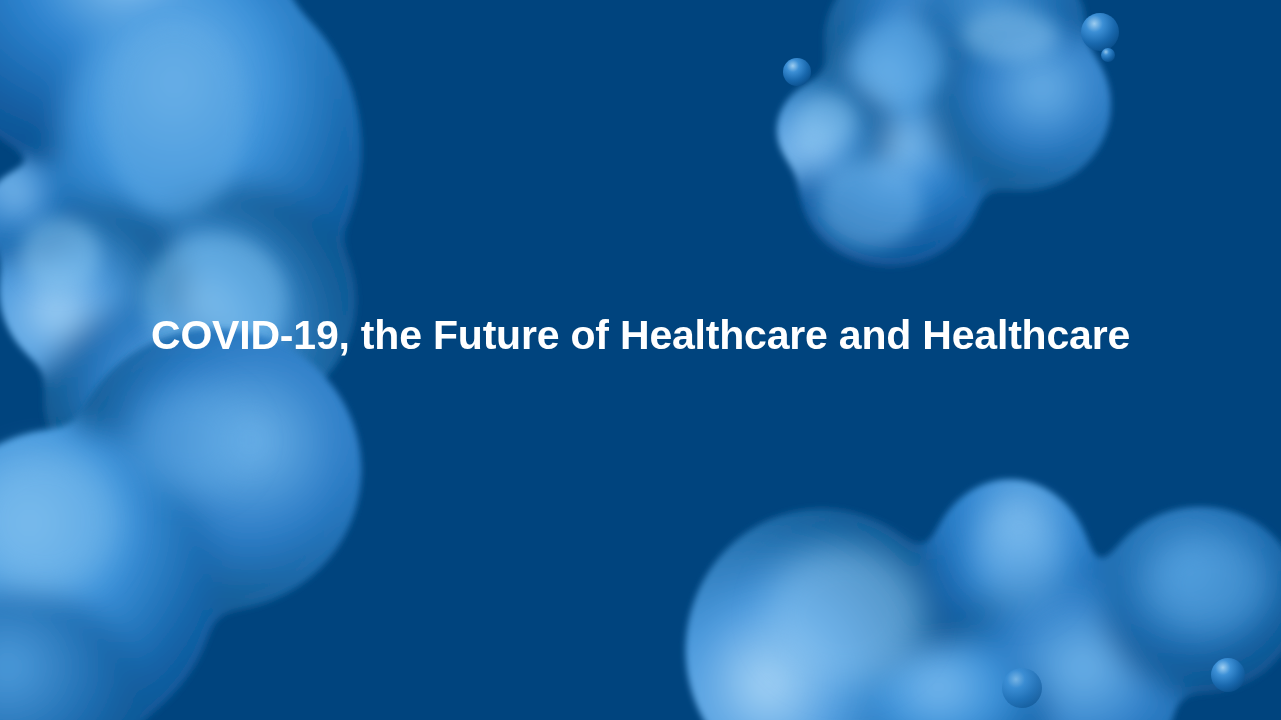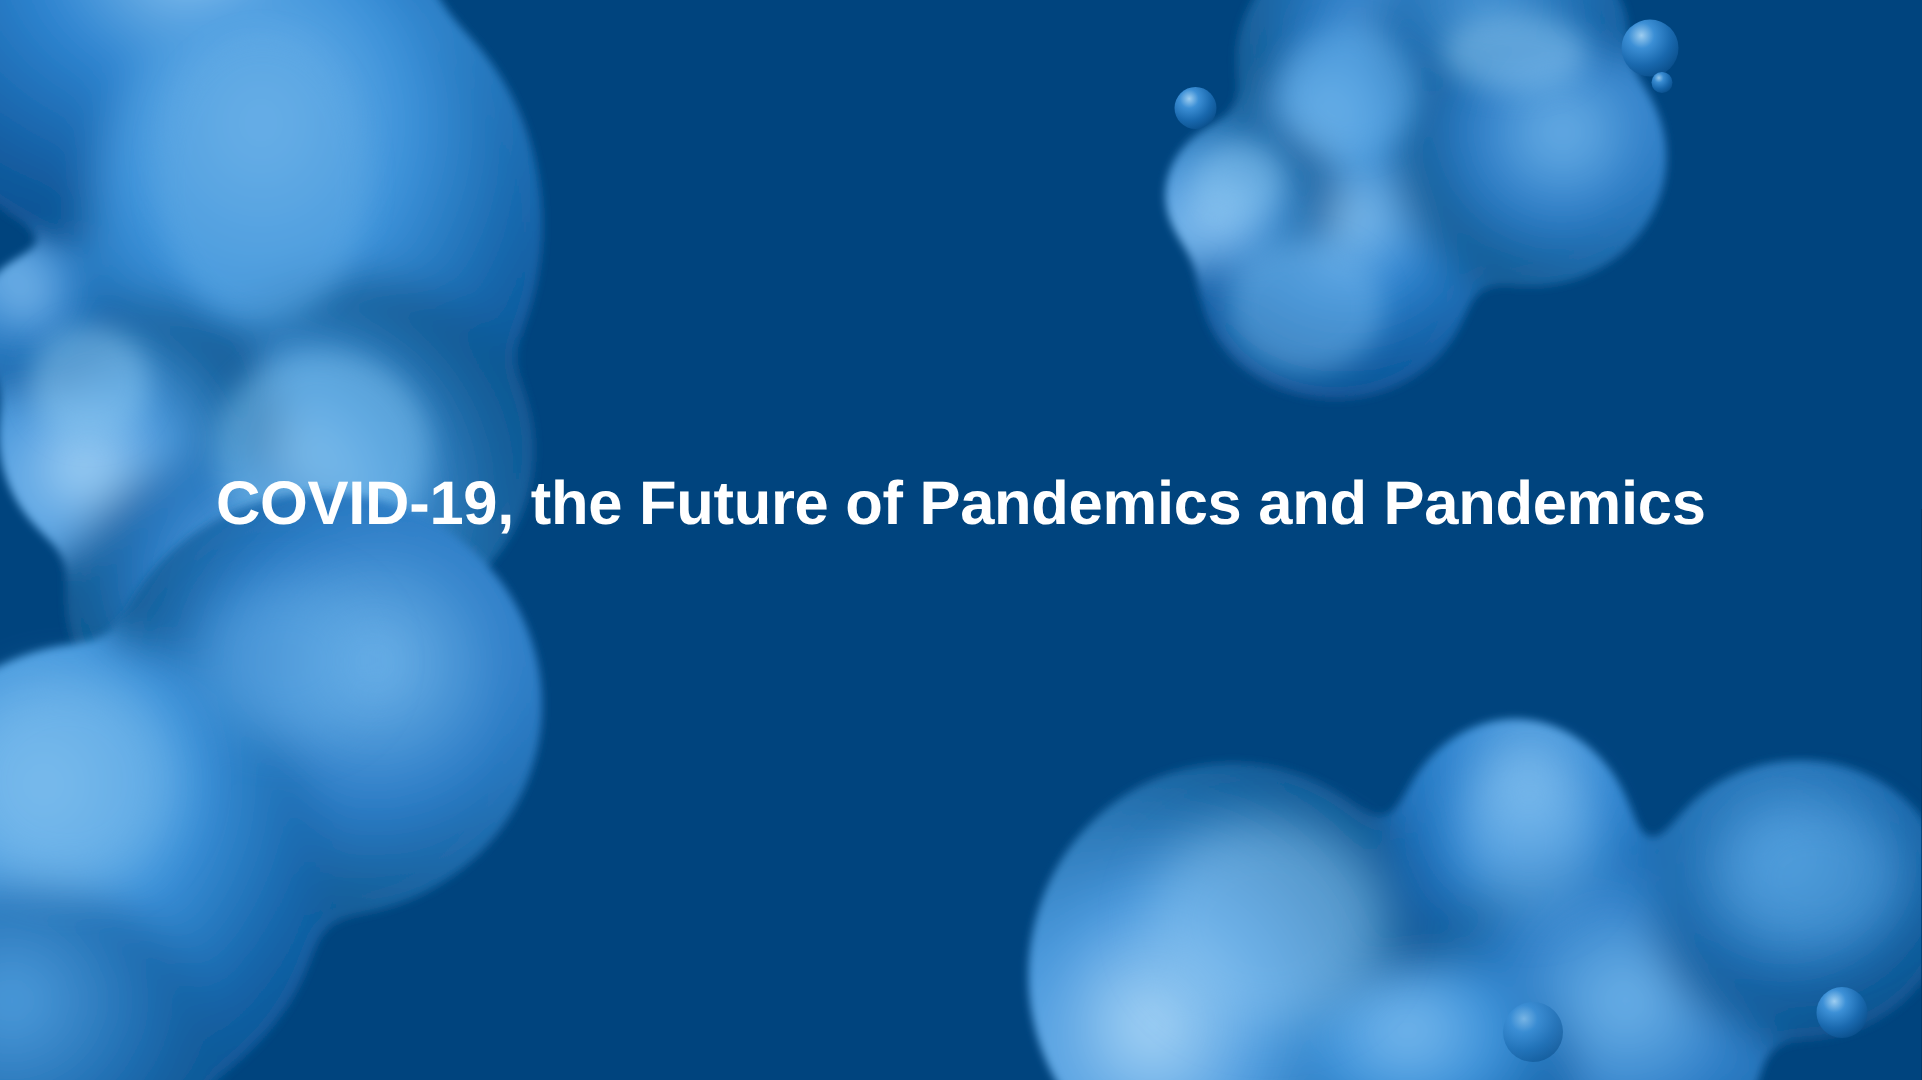--- a/index.html
+++ b/index.html
@@ -156,16 +156,16 @@
       <ellipse cx="1020" cy="560" rx="45" ry="52" fill="#6fb4ea"></ellipse>
       <ellipse cx="1210" cy="585" rx="60" ry="50" fill="#57a3e0"></ellipse>
     </g>
     <g>
       <ellipse cx="1228" cy="675" rx="17" ry="17" fill="url(#gBub)" opacity="0.95"></ellipse>
       <ellipse cx="1022" cy="688" rx="20" ry="20" fill="url(#gBub)" opacity="0.6"></ellipse>
     </g>
   </svg>
 
   <div id="title-wrap">
-    <h1 id="slide-title">COVID-19, the Future of Pandemics and Pandemics</h1>
+    <h1 id="slide-title">COVID-19, the Future of Healthcare and Healthcare</h1>
   </div>
 
 </div>
 
 </body></html>

